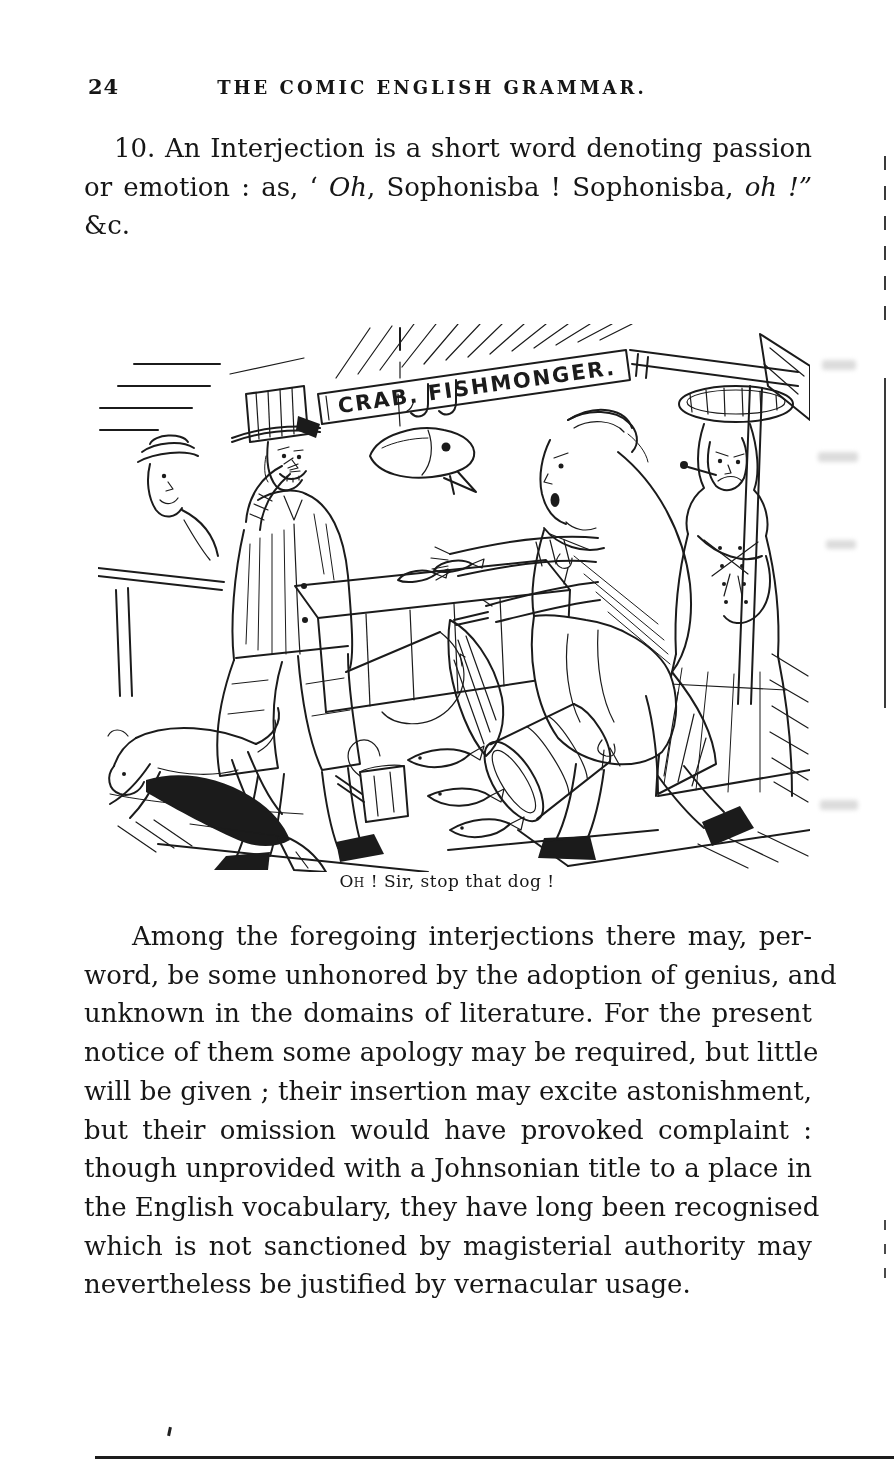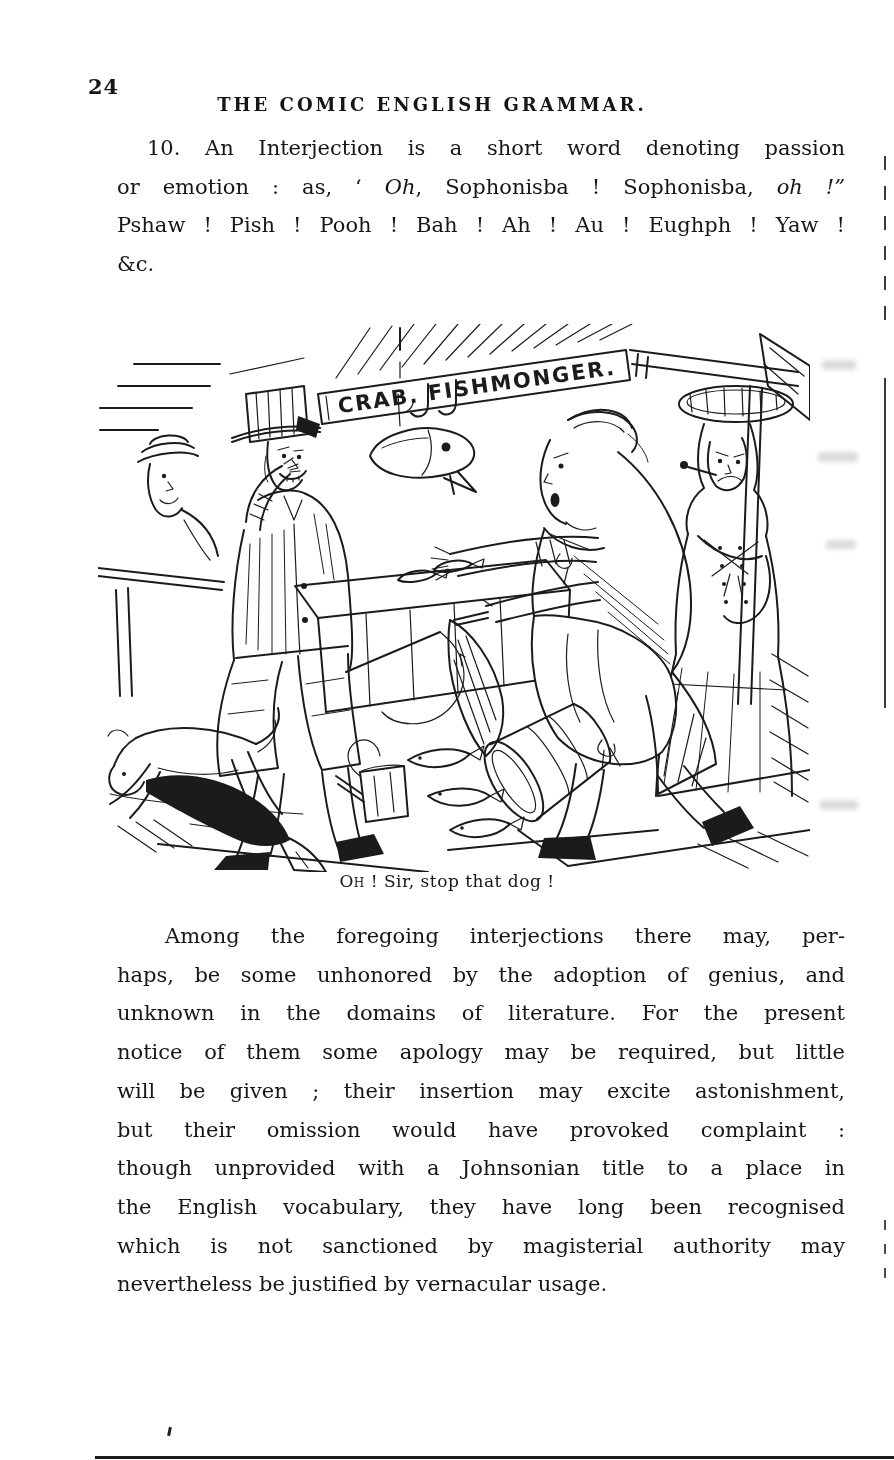--- a/index.html
+++ b/index.html
@@ -4,24 +4,24 @@
 <style>
   html,body{margin:0;padding:0;}
   body{
     width:894px;height:1460px;position:relative;overflow:hidden;
     background:#ffffff;color:#161616;
     font-family:"DejaVu Serif", serif;
   }
   
   .header-row{position:absolute;top:74px;left:0;width:894px;height:30px;padding-left:8px;}
   .page-number{position:absolute;left:88px;top:0;font-size:21px;font-weight:bold;letter-spacing:1px;}
-  .running-title{position:absolute;left:0;top:20px;width:864px;text-align:center;
+  .running-title{position:absolute;left:0;top:3px;width:864px;text-align:center;
     font-size:18px;font-weight:bold;letter-spacing:3px;}
   
-  .para{position:absolute;left:84px;width:728px;font-size:21px;line-height:38.7px;margin-left:33px;}
+  .para{position:absolute;left:84px;width:728px;font-size:26px;line-height:38.7px;}
   .jline{text-align:justify;text-align-last:justify;white-space:nowrap;}
   .jline.lastline{text-align-last:left;white-space:normal;}
   .indent1{padding-left:30px;}
   .indent2{padding-left:48px;}
   .ital{font-style:italic;}
   #intro-para{top:129px;}
   #body-para{top:917px;}
   
   .illus-wrap{position:absolute;left:98px;top:324px;width:712px;height:548px;}
   .illus path,.illus line,.illus ellipse,.illus circle,.illus polyline,.illus polygon{
@@ -48,21 +48,20 @@
 <body>
 
 <div class="header-row">
   <span class="page-number">24</span>
   <span class="running-title">THE COMIC ENGLISH GRAMMAR.</span>
 </div>
 
 <div class="para" id="intro-para">
   <div class="jline indent1">10. An Interjection is a short word denoting passion</div>
   <div class="jline"><span>or emotion : as, ‘ </span><span class="ital">Oh</span><span>, Sophonisba ! Sophonisba, </span><span class="ital">oh !”</span></div>
-  <div class="jline">Pshaw ! Pish ! Pooh ! Bah ! Ah ! Au ! Eughph ! Yaw !</div>
   <div class="jline lastline">&amp;c.</div>
 </div>
 
 <div class="illus-wrap">
 <svg class="illus" viewBox="0 0 712 548" width="712" height="548">
 
   <g>
     <line x1="36" y1="40" x2="122" y2="40"></line>
         <line x1="20" y1="62" x2="112" y2="62"></line>
     <line x1="2" y1="84" x2="94" y2="84"></line>
@@ -390,21 +389,21 @@
     <line class="thin" x1="630" y1="514" x2="680" y2="538"></line>
         <line class="thin" x1="660" y1="508" x2="710" y2="532"></line>
   </g>
 </svg>
 </div>
 
 <div class="caption"><span class="lead">Oh</span><span> !  Sir, stop that dog !</span></div>
 
 <div class="para" id="body-para">
   <div class="jline indent2">Among the foregoing interjections there may, per-</div>
-  <div class="jline">haps, be some unhonored by the adoption of genius, and</div>
+  <div class="jline">word, be some unhonored by the adoption of genius, and</div>
   <div class="jline">unknown in the domains of literature.  For the present</div>
   <div class="jline">notice of them some apology may be required, but little</div>
   <div class="jline">will be given ; their insertion may excite astonishment,</div>
   <div class="jline">but their omission would have provoked complaint :</div>
   <div class="jline">though unprovided with a Johnsonian title to a place in</div>
   <div class="jline">the English vocabulary, they have long been recognised</div>
   <div class="jline">which is not sanctioned by magisterial authority may</div>
   <div class="jline lastline">nevertheless be justified by vernacular usage.</div>
 </div>
 

